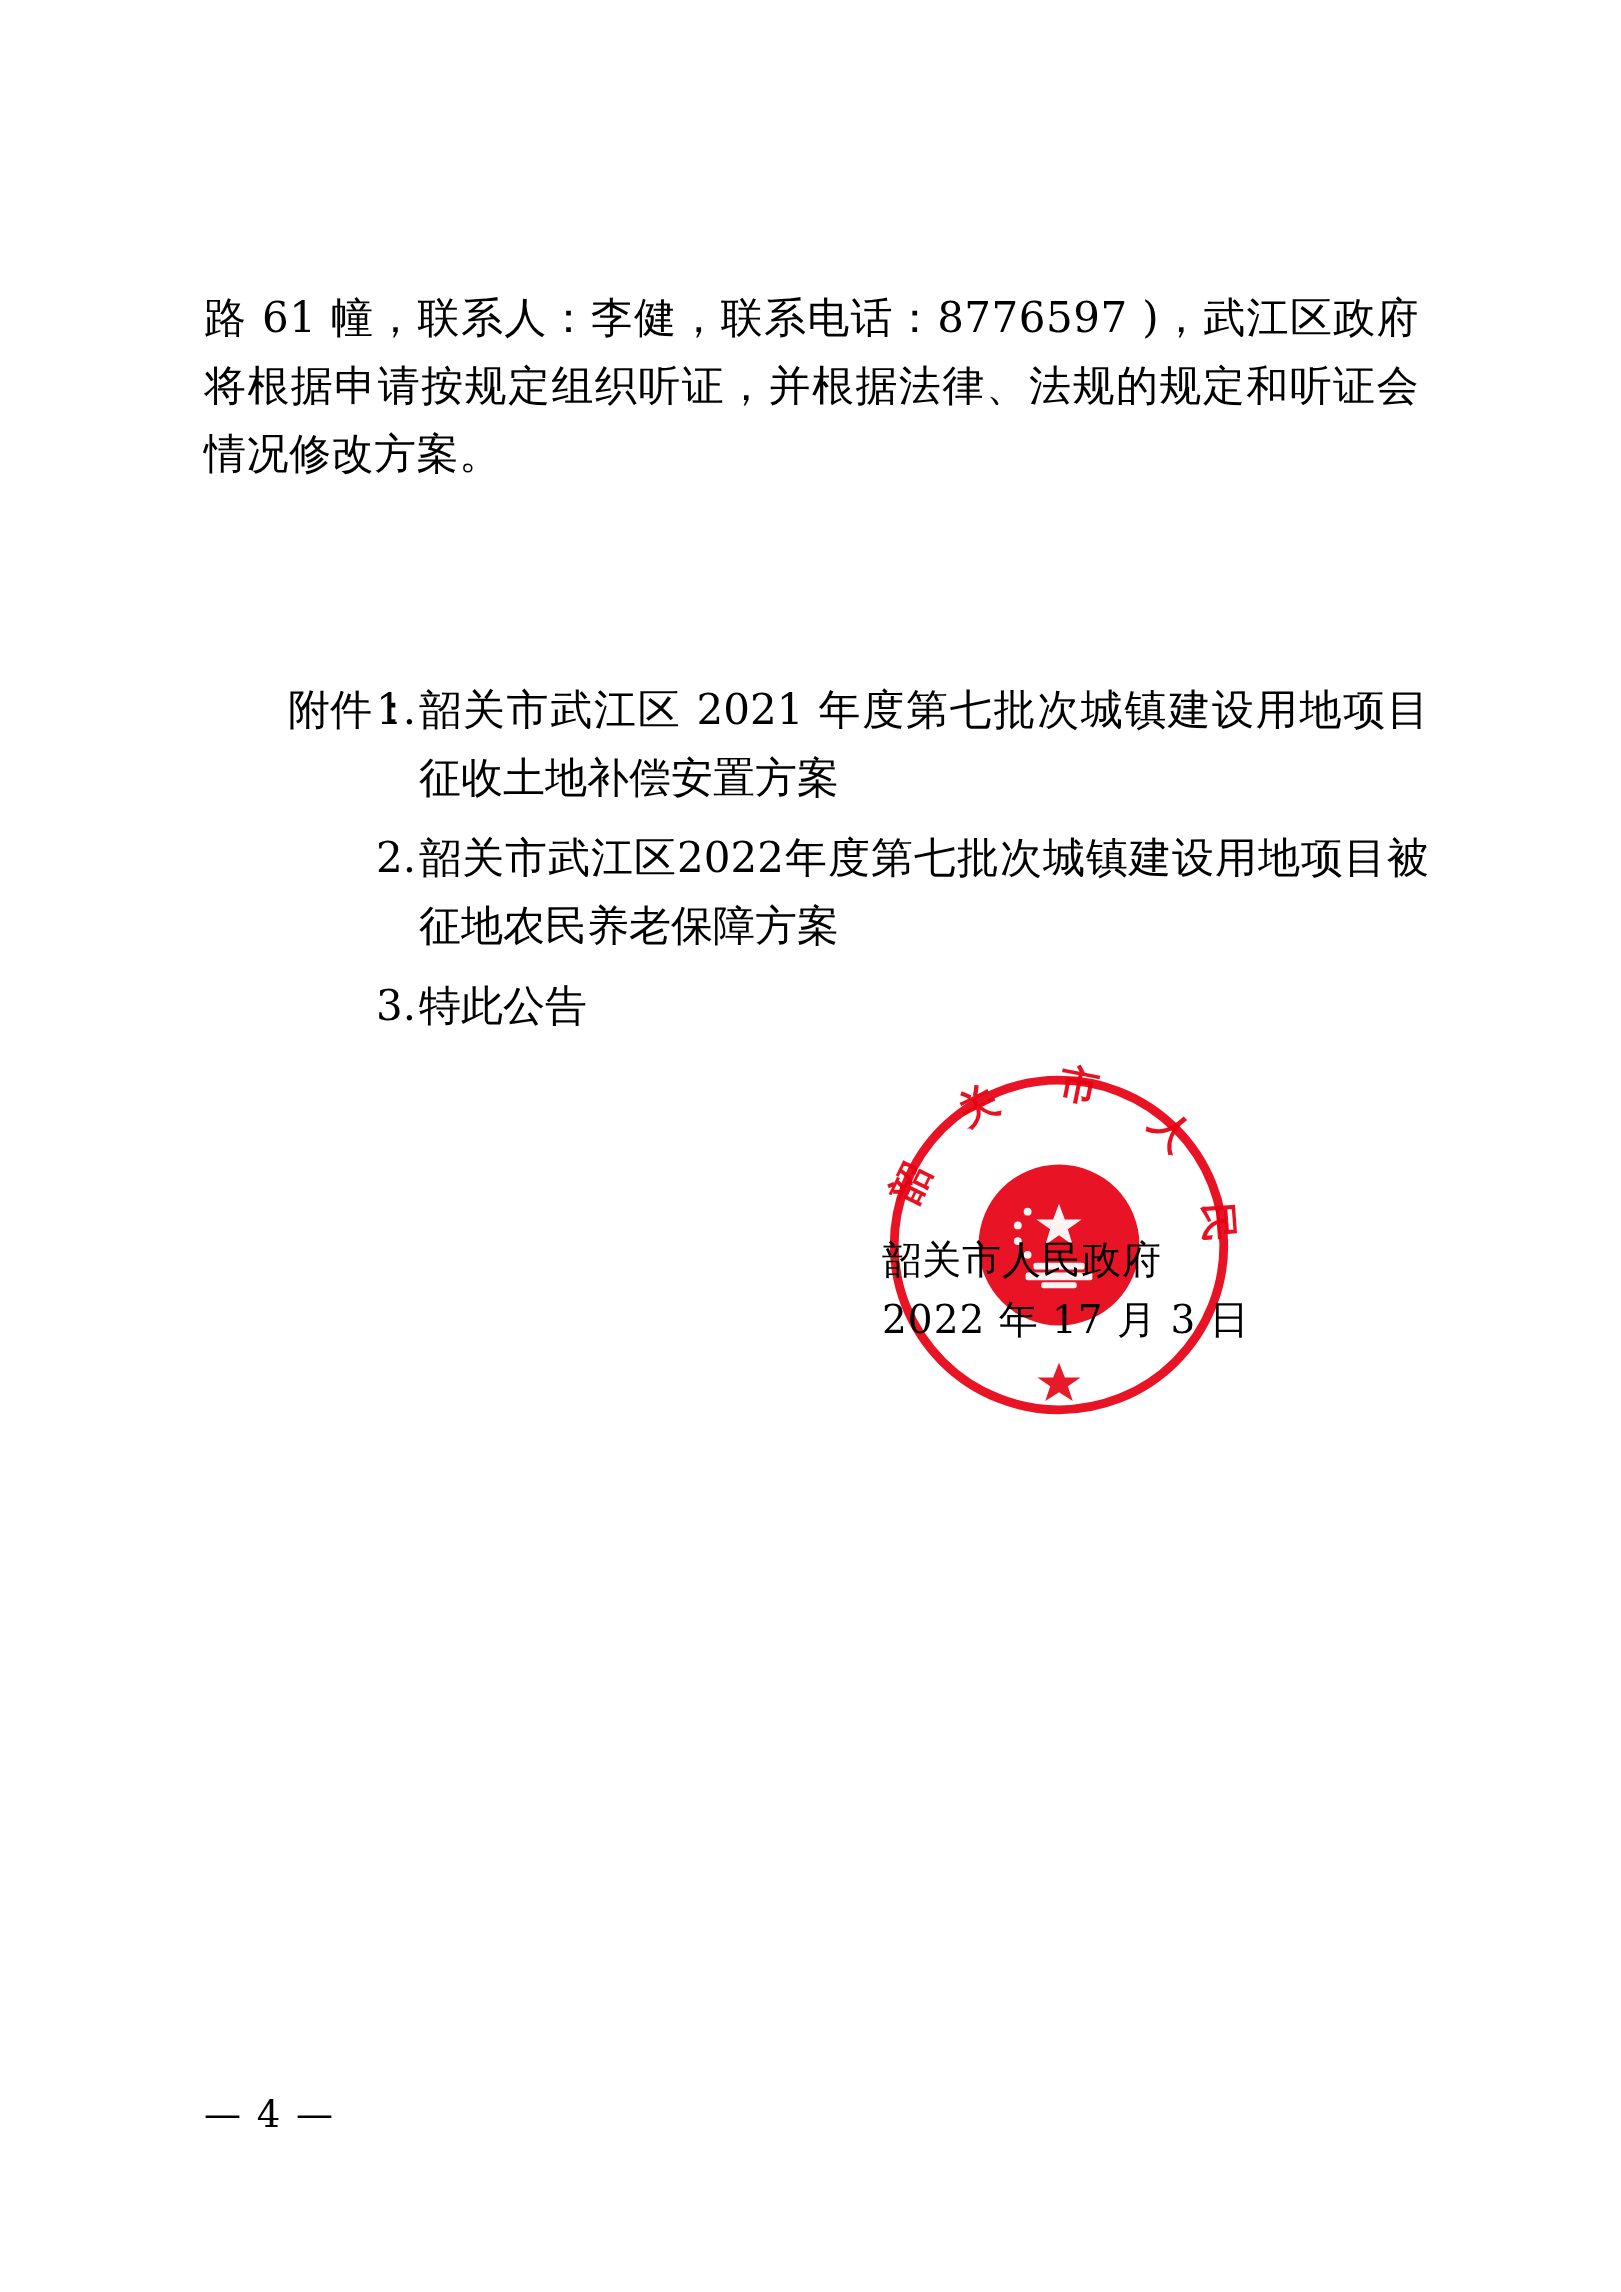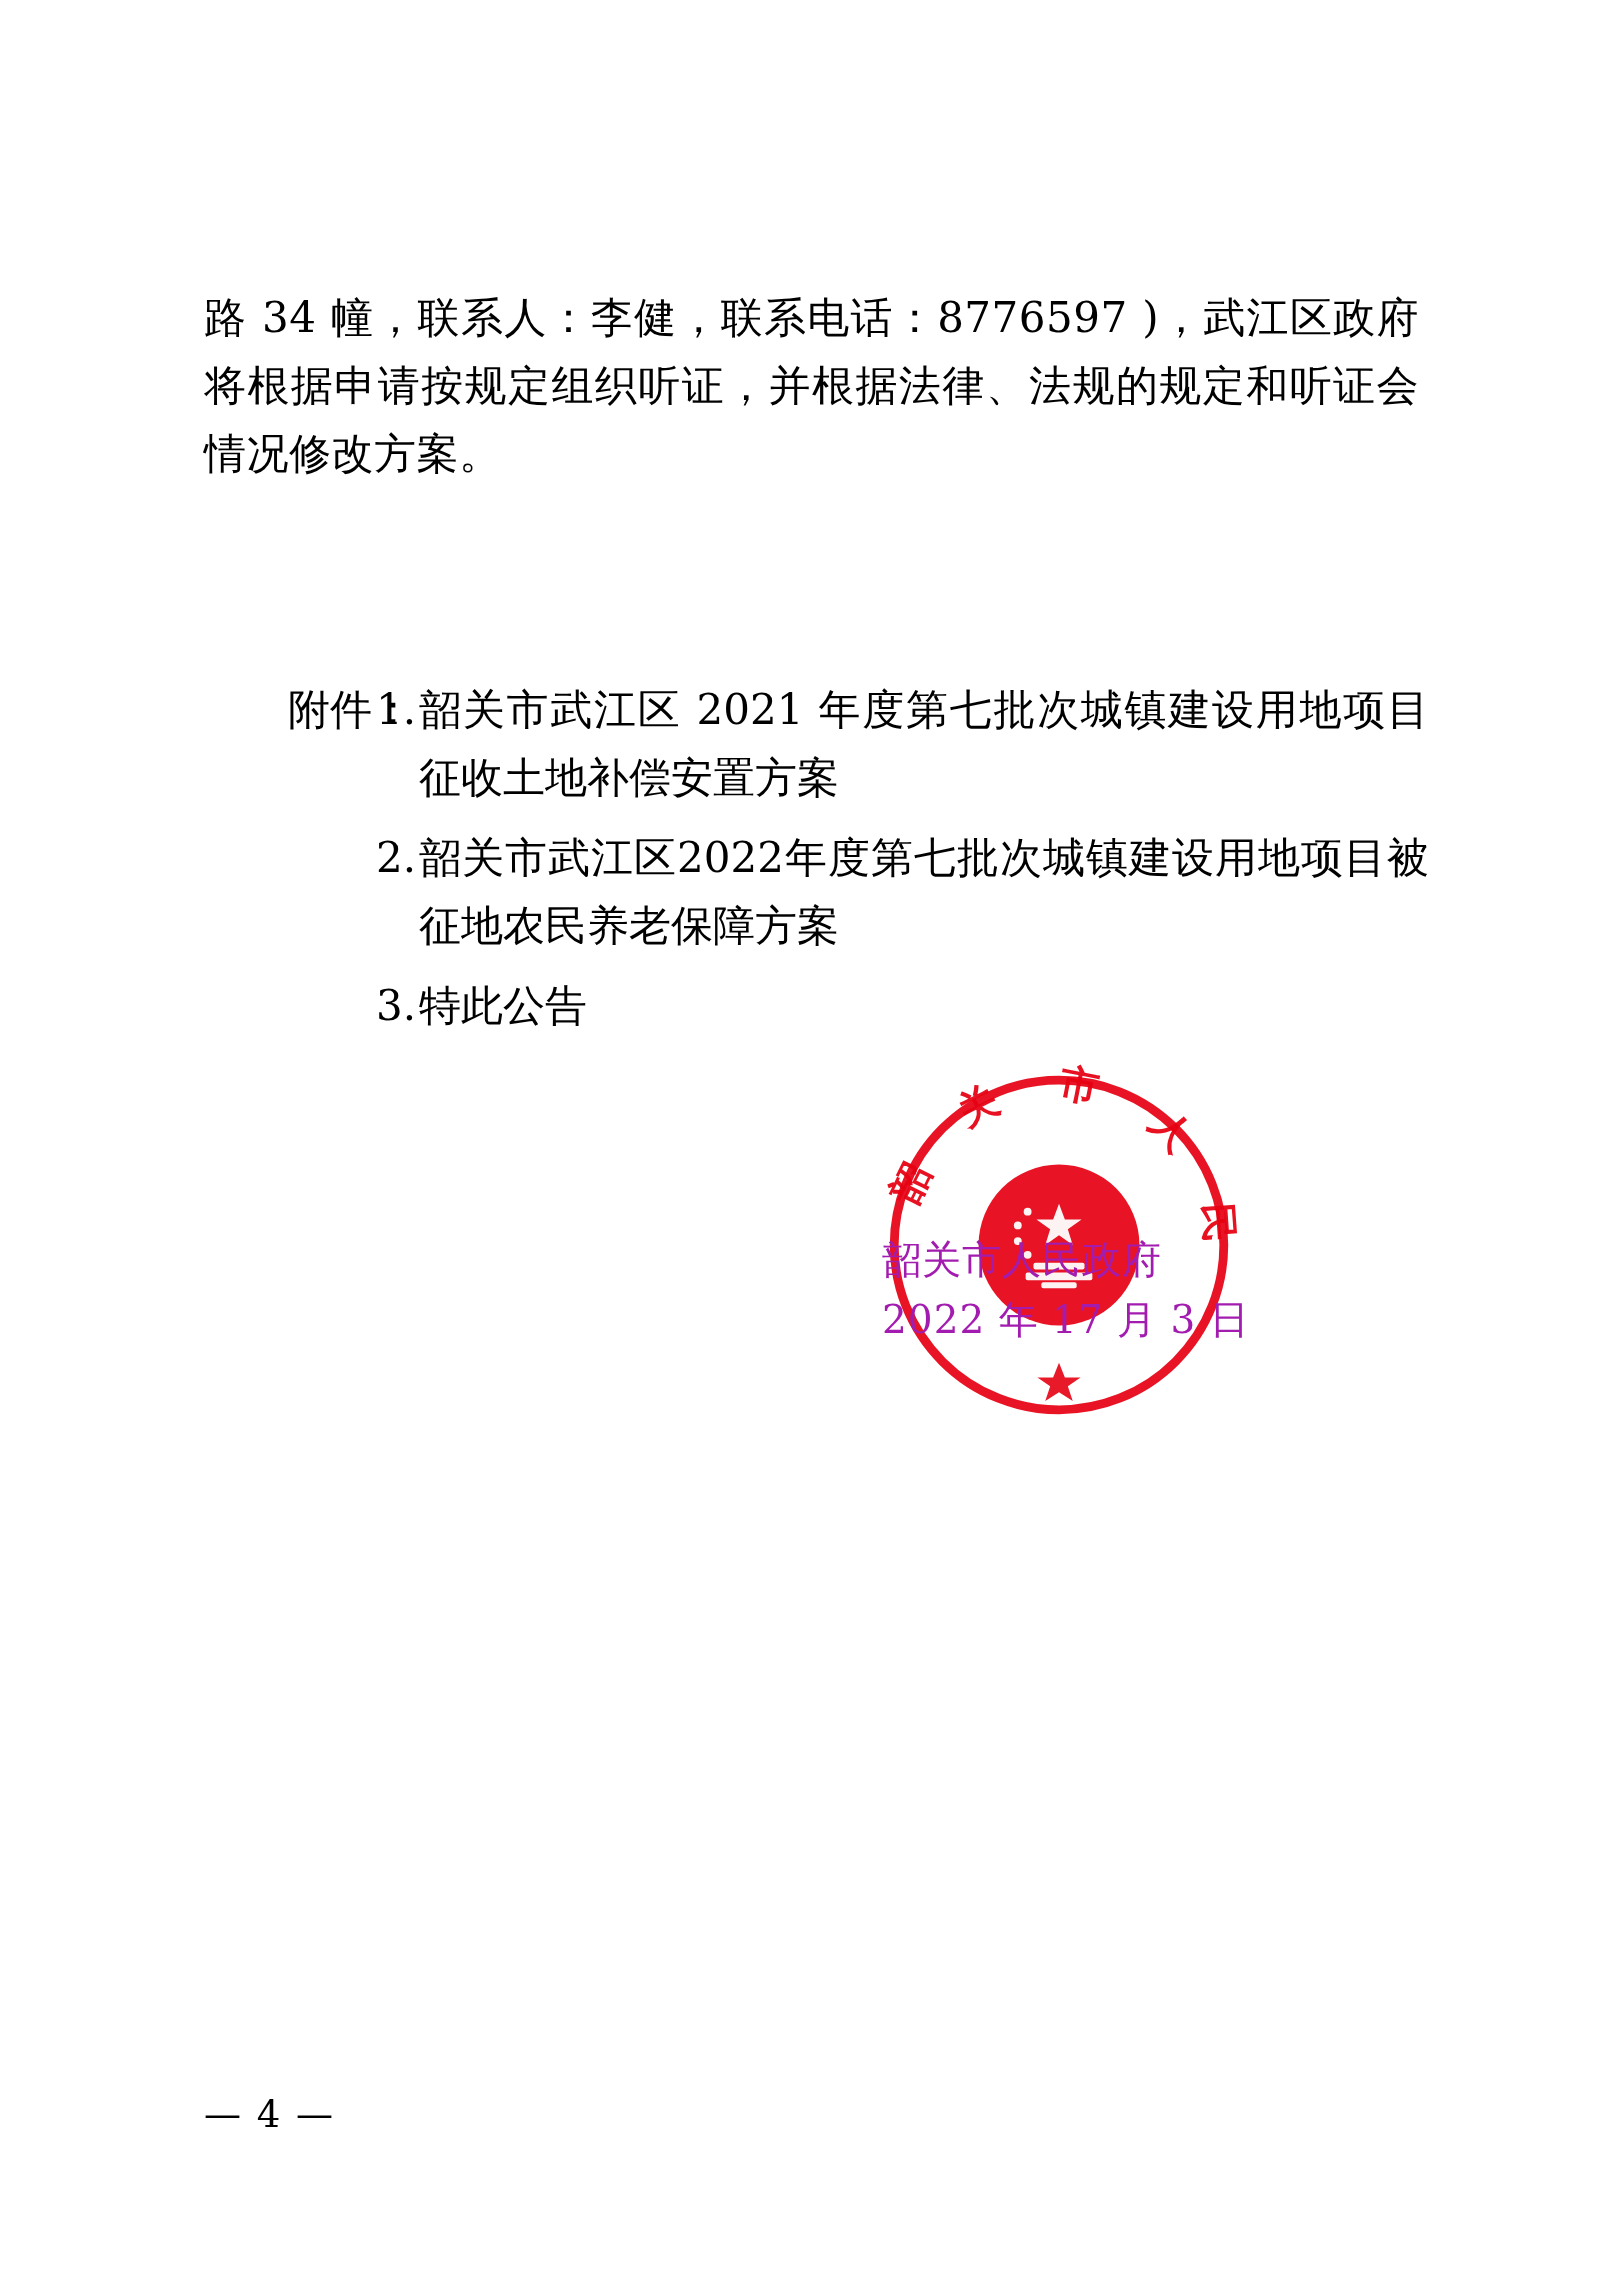--- a/index.html
+++ b/index.html
@@ -84,41 +84,41 @@
   }
   .signature {
     position: absolute;
     left: 882px;
     top: 1230px;
     width: 392px;
     font-size: 39px;
     line-height: 1.55;
     text-align: left;
     letter-spacing: 1px;
-    color: #a21caf;
+    color: #000000;
   }
   .sig-line {
     white-space: nowrap;
   }
   .page-number {
     position: absolute;
     left: 204px;
     top: 2093px;
     font-size: 37px;
     letter-spacing: 2px;
     color: #000;
   }
 </style>
 </head>
 <body>
 
 <div class="page">
 
   <div class="body-text">
-    <p class="para-1">路 34 幢，联系人：李健，联系电话：8776597 )，武江区政府将根据申请按规定组织听证，并根据法律、法规的规定和听证会情况修改方案。</p>
+    <p class="para-1">路 61 幢，联系人：李健，联系电话：8776597 )，武江区政府将根据申请按规定组织听证，并根据法律、法规的规定和听证会情况修改方案。</p>
   </div>
 
   <div class="attach-block">
     <div class="attach-row">
       <div class="attach-label">附件：</div>
       <div class="attach-items">
         <div class="attach-item">
           <span class="attach-num">1.</span>
           <span class="attach-text">韶关市武江区 2021 年度第七批次城镇建设用地项目征收土地补偿安置方案</span>
         </div>

